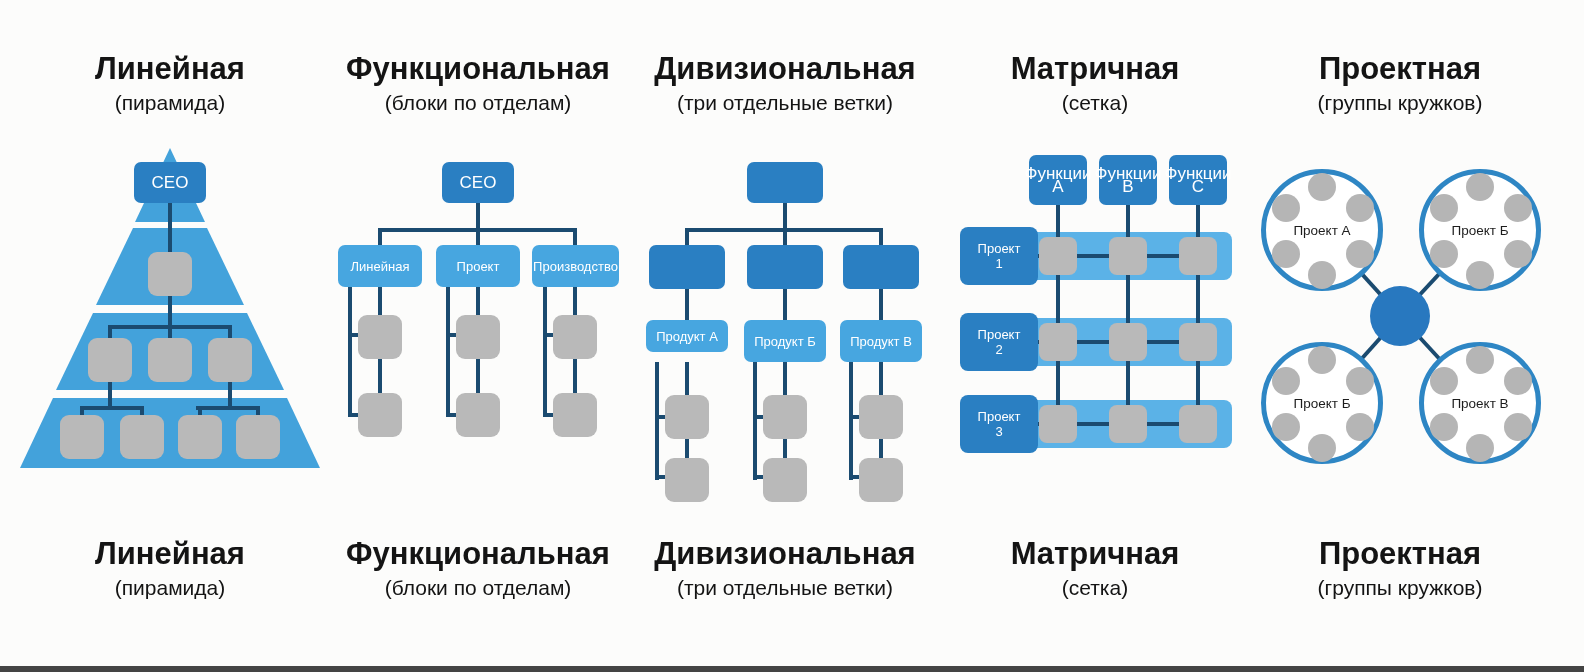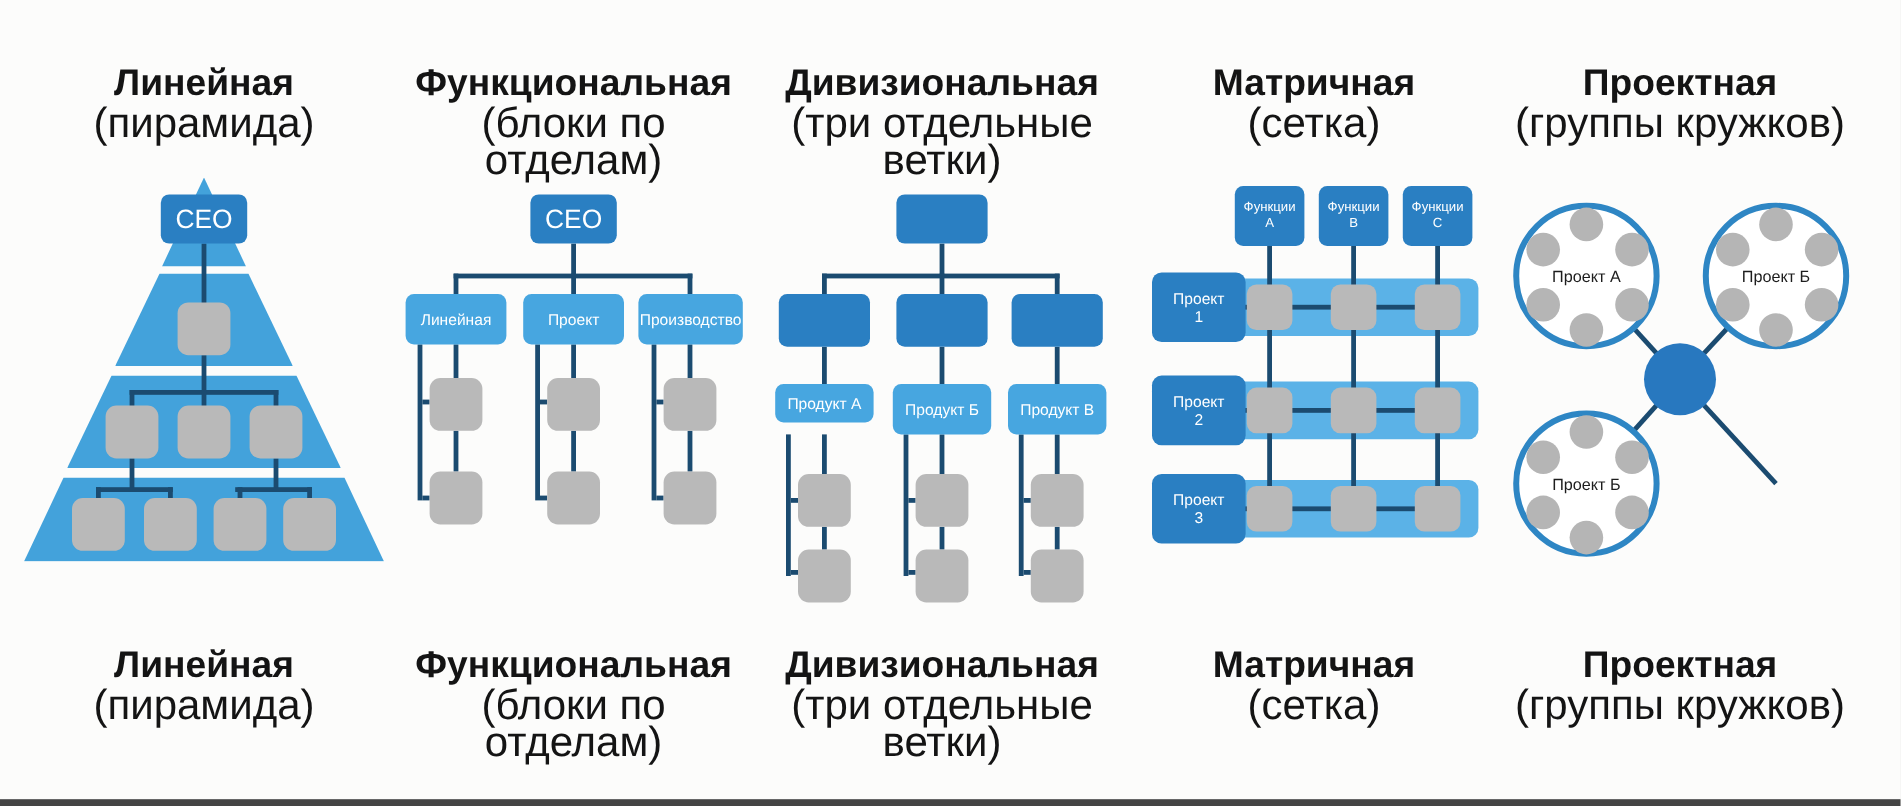--- a/index.html
+++ b/index.html
@@ -1,29 +1,29 @@
 <!DOCTYPE html>
 <html><head>
 <meta charset="utf-8">
 <style>
   html,body{margin:0;padding:0;}
   body{font-family:"Liberation Sans",sans-serif;background:#e8e8e8;}
   .canvas{position:relative;width:1584px;height:672px;background:#fcfcfb;overflow:hidden;}
   .title{position:absolute;width:300px;text-align:center;color:#141414;}
   .title .main{font-size:31px;font-weight:bold;line-height:37px;}
-  .title .sub{font-size:35px;font-weight:normal;line-height:31px;}
+  .title .sub{font-size:21px;font-weight:normal;line-height:31px;}
   .grp{position:absolute;}
   .line{position:absolute;background:#1b4b70;}
   .sq{position:absolute;width:44px;height:44px;background:#b9b9b9;border-radius:9px;}
   .sq-s{position:absolute;width:38px;height:38px;background:#b9b9b9;border-radius:8px;}
-  .bdark{position:absolute;background:#2a7fc2;border-radius:7px;color:#fff;display:flex;flex-direction:column;align-items:center;justify-content:center;font-size:22px;}
+  .bdark{position:absolute;background:#2a7fc2;border-radius:7px;color:#fff;display:flex;flex-direction:column;align-items:center;justify-content:center;font-size:17px;}
   .blight{position:absolute;background:#47a6e0;border-radius:7px;color:#fff;display:flex;align-items:center;justify-content:center;font-size:13px;}
   .pyr-band{position:absolute;inset:0;background:#43a2db;}
   .band{position:absolute;left:10px;width:272px;height:48px;background:#5bb2e7;border-radius:8px;}
-  .mfunc{font-size:11px;line-height:13px;text-align:center;}
+  .mfunc{font-size:17px;line-height:13px;text-align:center;}
   .mproj{font-size:13px;line-height:15px;text-align:center;border-radius:8px;}
   .bigc{position:absolute;width:122px;height:122px;box-sizing:border-box;border:5px solid #2e86c4;border-radius:50%;background:#fff;}
   .dot{position:absolute;width:28px;height:28px;border-radius:50%;background:#b5b5b5;}
   .clabel{position:absolute;inset:0;display:flex;align-items:center;justify-content:center;font-size:13.5px;color:#1d1d1d;}
   .ccirc{position:absolute;width:60px;height:60px;border-radius:50%;background:#2878bf;}
   .noise-bar{position:absolute;left:0;top:666px;width:1584px;height:6px;background:#232323;opacity:.85;}
 </style>
 </head>
 <body>
 
@@ -256,20 +256,29 @@
     </div>
     <div class="bigc" style="left:6px;top:187px;">
       <div class="dot" style="left:42px;top:-1px;"></div>
       <div class="dot" style="left:6px;top:20px;"></div>
       <div class="dot" style="left:80px;top:20px;"></div>
       <div class="dot" style="left:6px;top:66px;"></div>
       <div class="dot" style="left:80px;top:66px;"></div>
       <div class="dot" style="left:42px;top:87px;"></div>
       <div class="clabel">Проект Б</div>
     </div>
+    <div class="bigc" style="left:164px;top:187px;">
+      <div class="dot" style="left:42px;top:-1px;"></div>
+      <div class="dot" style="left:6px;top:20px;"></div>
+      <div class="dot" style="left:80px;top:20px;"></div>
+      <div class="dot" style="left:6px;top:66px;"></div>
+      <div class="dot" style="left:80px;top:66px;"></div>
+      <div class="dot" style="left:42px;top:87px;"></div>
+      <div class="clabel">Проект В</div>
+    </div>
     <div class="ccirc" style="left:115px;top:131px;"></div>
   </div>
 
   <div class="title" style="left:20px;top:535px;">
     <div class="main">Линейная</div>
     <div class="sub">(пирамида)</div>
   </div>
   <div class="title" style="left:328px;top:535px;">
     <div class="main">Функциональная</div>
     <div class="sub">(блоки по отделам)</div>

